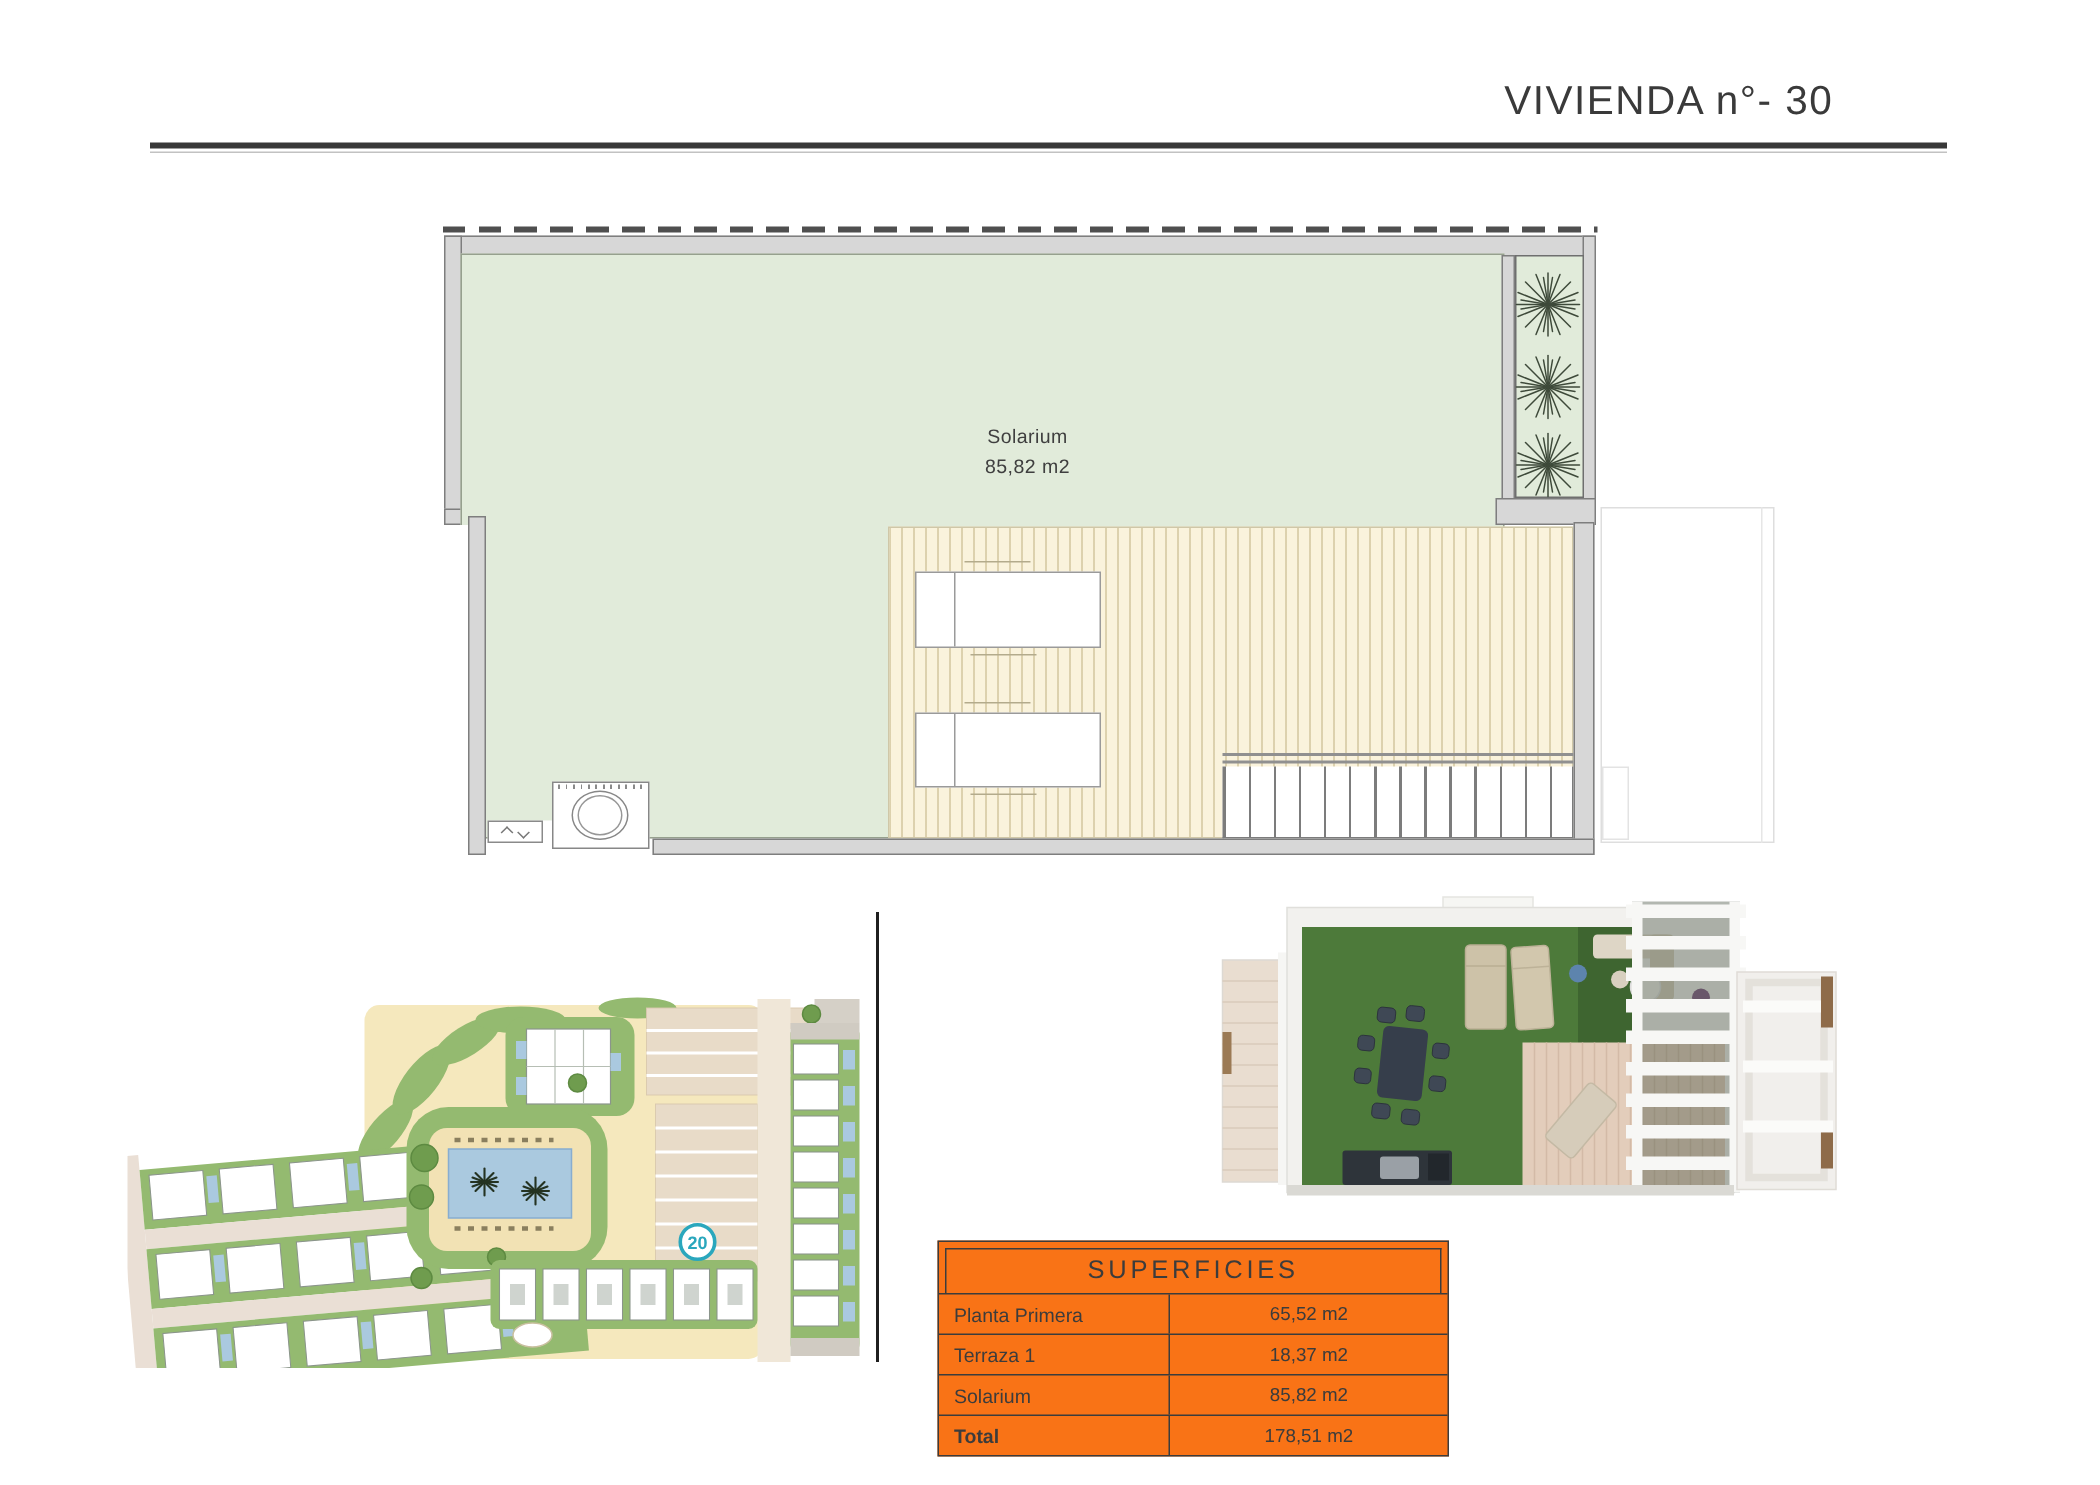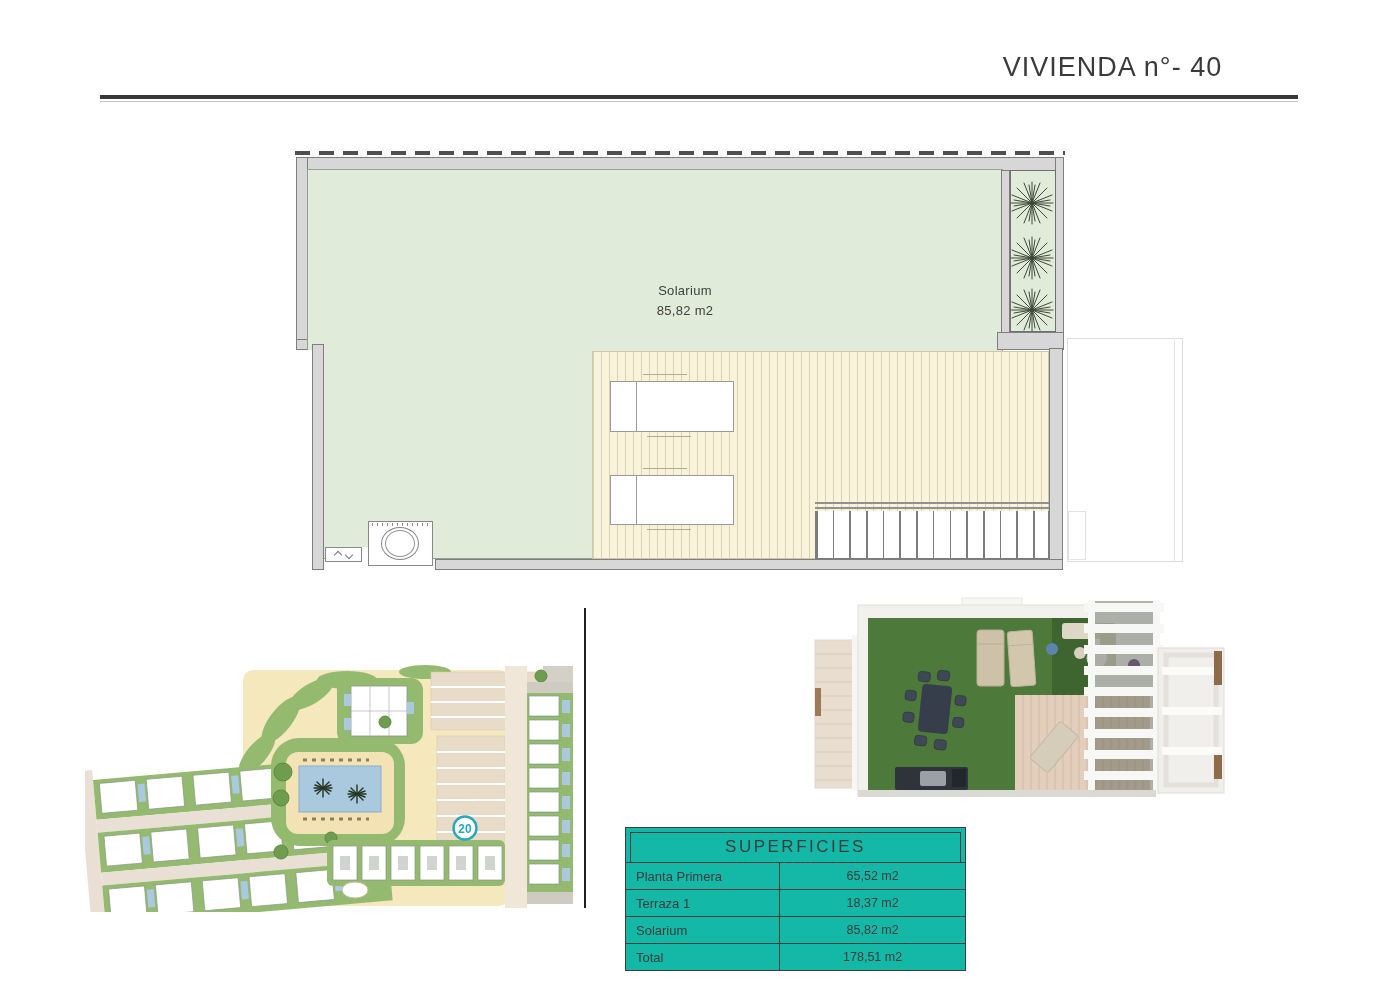--- a/index.html
+++ b/index.html
@@ -28,36 +28,36 @@
   .rail{background:#909090;height:2px;}
   .faint{border:1.3px solid #dedede;background:#fff;}
   .planlabel{font-size:13px;line-height:1.55;color:#3f3f3f;text-align:center;letter-spacing:.3px;}
   .ring{border-radius:50%;background:#fff;}
   .chev{width:5px;height:5px;border-left:1.2px solid #777;border-bottom:1.2px solid #777;}
 
   
   .vdivider{background:#1f1f1f;}
 
   
-  .stable{border:1.6px solid #3c3c3c;background:#14b8a6;}
+  .stable{border:1.6px solid #3c3c3c;background:#f97316;}
   .stable .thead{margin:4px 4px 0 4px;border:1.4px solid #3c3c3c;border-bottom:none;
                  text-align:center;font-size:17px;letter-spacing:2.5px;padding:4px 0 5px 0;color:#3c3c3c;}
   .stable .rows{border-top:1.4px solid #3c3c3c;}
   .srow{display:grid;grid-template-columns:45.5% 54.5%;height:26px;align-items:center;
         border-bottom:1.4px solid #3c3c3c;font-size:13px;color:#3c3c3c;}
   .srow:last-child{border-bottom:none;}
   .srow .lbl{padding-left:10px;}
   .srow .val{text-align:center;font-size:12.5px;}
 </style>
 </head>
 <body>
 
 <div class="page">
 
-  <div class="abs title" style="left:985px;top:52px;width:255px;">VIVIENDA n°- 40</div>
+  <div class="abs title" style="left:985px;top:52px;width:255px;">VIVIENDA n°- 30</div>
   <div class="abs rule-dark" style="left:100px;top:95px;width:1198px;height:4px;"></div>
   <div class="abs rule-light" style="left:100px;top:101px;width:1198px;height:1px;"></div>
 
   <div class="abs" style="left:295px;top:148px;width:900px;height:430px;">
 
     <div class="abs dashline" style="left:0;top:3px;width:770px;height:4px;"></div>
 
     <div class="abs wall" style="left:1px;top:9px;width:767px;height:14px;"></div>
     <div class="abs wall" style="left:1px;top:9px;width:12px;height:190px;"></div>
     <div class="abs wall" style="left:1px;top:191px;width:28px;height:11px;"></div>
@@ -377,19 +377,19 @@
       </div>
       <div class="srow">
         <div class="lbl" style="border-right:1.4px solid #3c3c3c;height:100%;display:flex;align-items:center;">Terraza 1</div>
         <div class="val">18,37 m2</div>
       </div>
       <div class="srow">
         <div class="lbl" style="border-right:1.4px solid #3c3c3c;height:100%;display:flex;align-items:center;">Solarium</div>
         <div class="val">85,82 m2</div>
       </div>
       <div class="srow">
-        <div class="lbl" style="border-right:1.4px solid #3c3c3c;height:100%;display:flex;align-items:center;">Total</div>
+        <div class="lbl" style="border-right:1.4px solid #3c3c3c;height:100%;display:flex;align-items:center;font-weight:bold;">Total</div>
         <div class="val">178,51 m2</div>
       </div>
     </div>
   </div>
 
 </div>
 
 </body></html>

